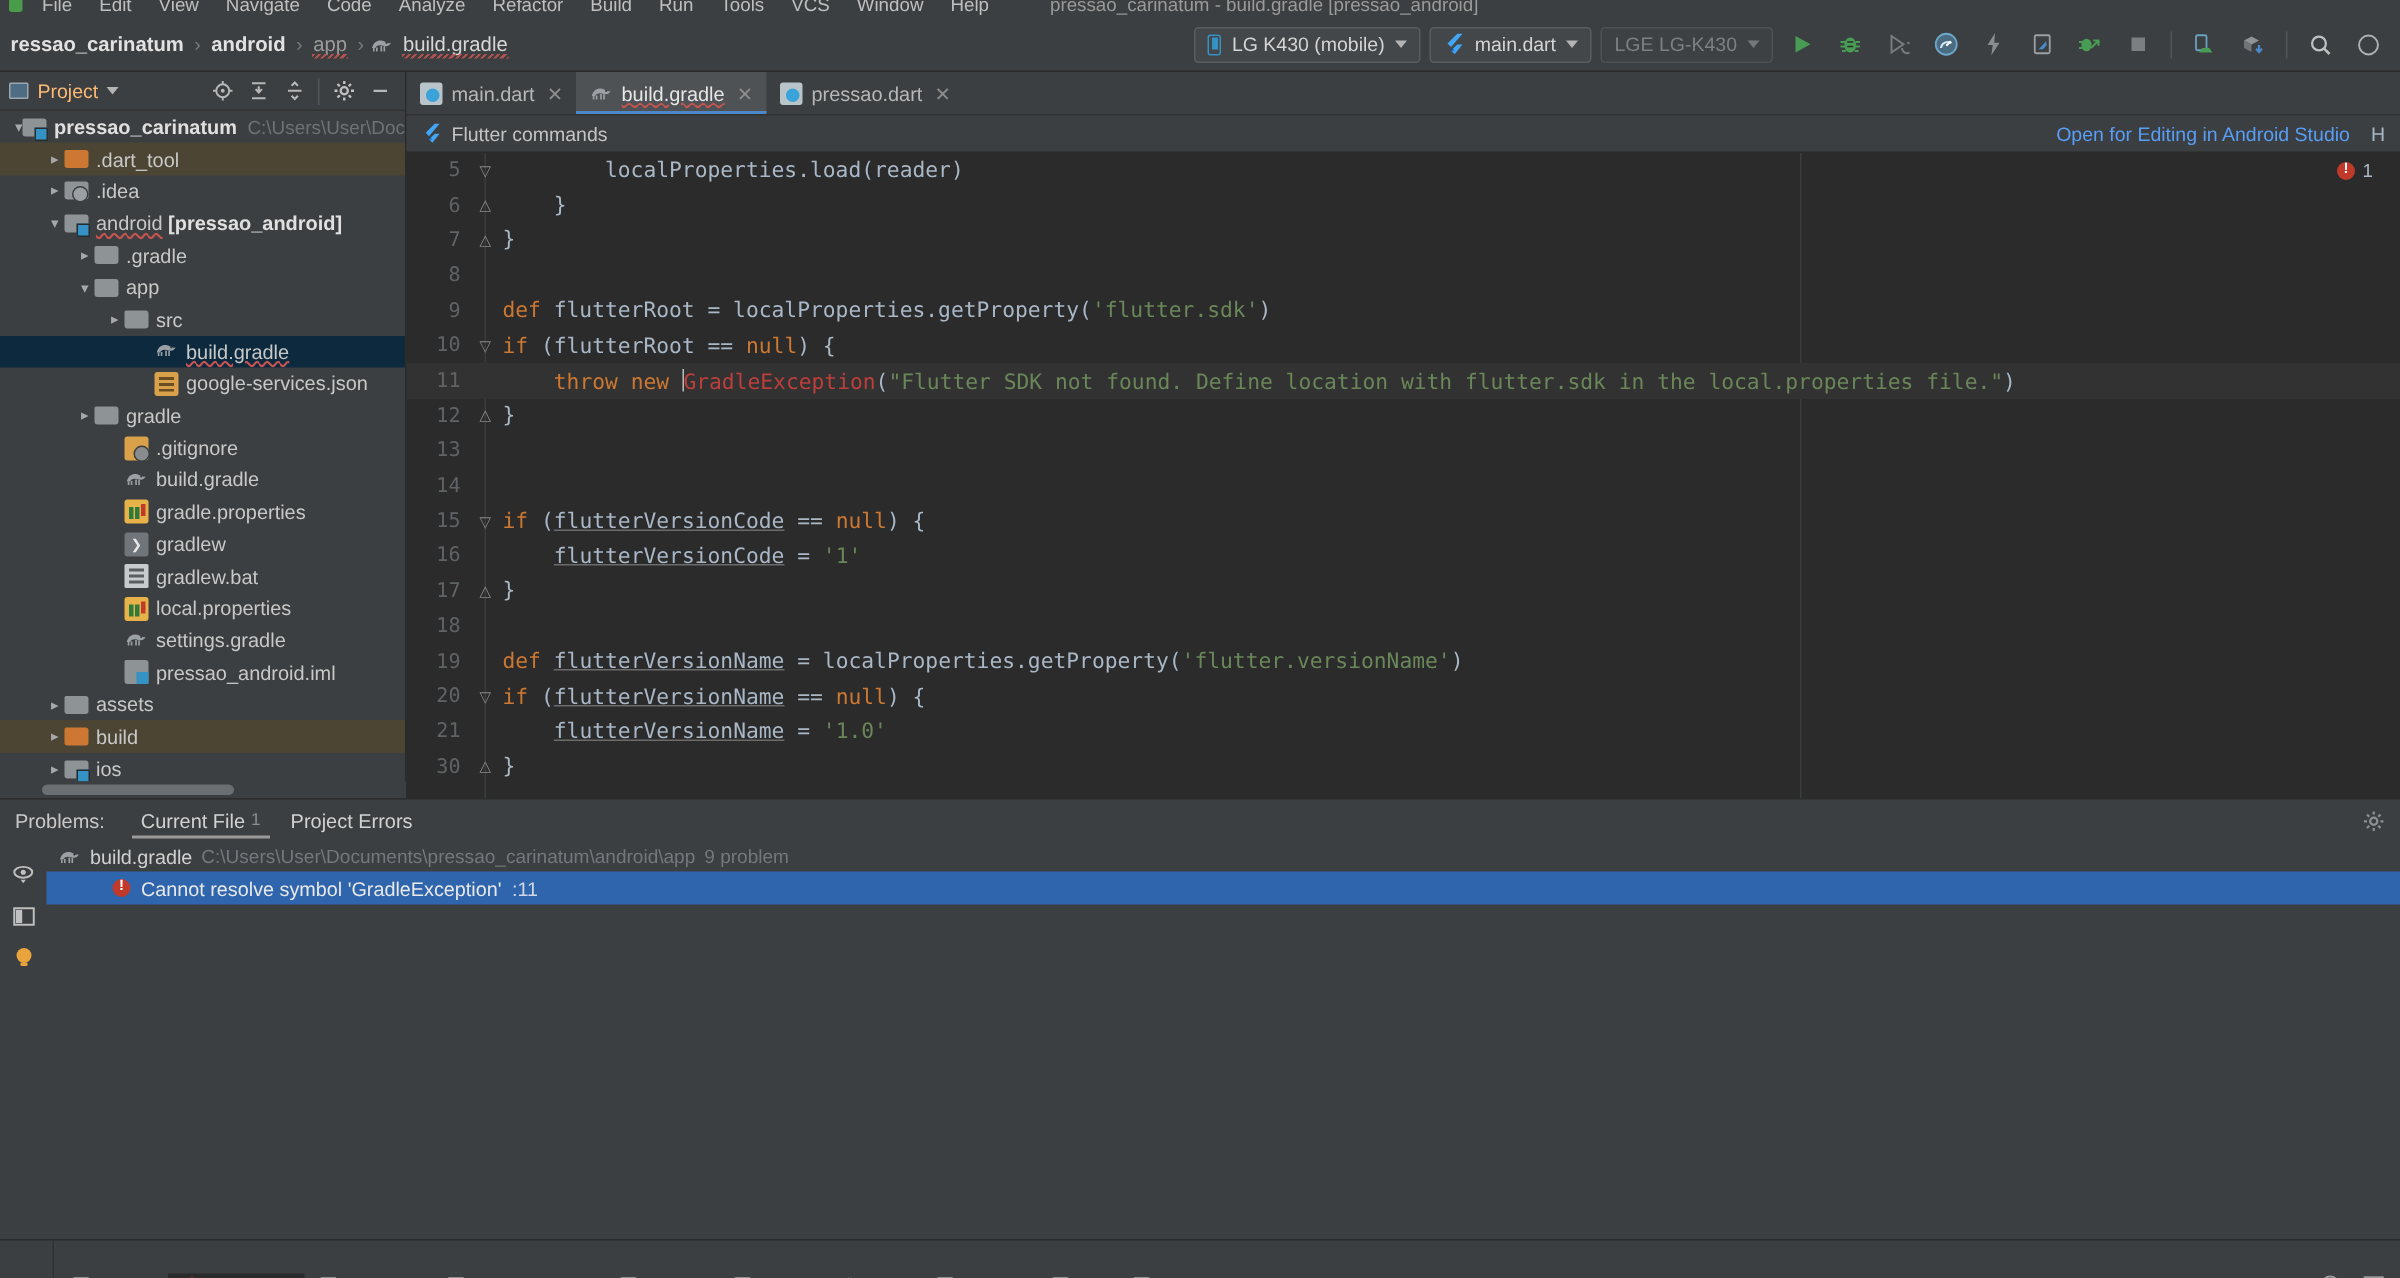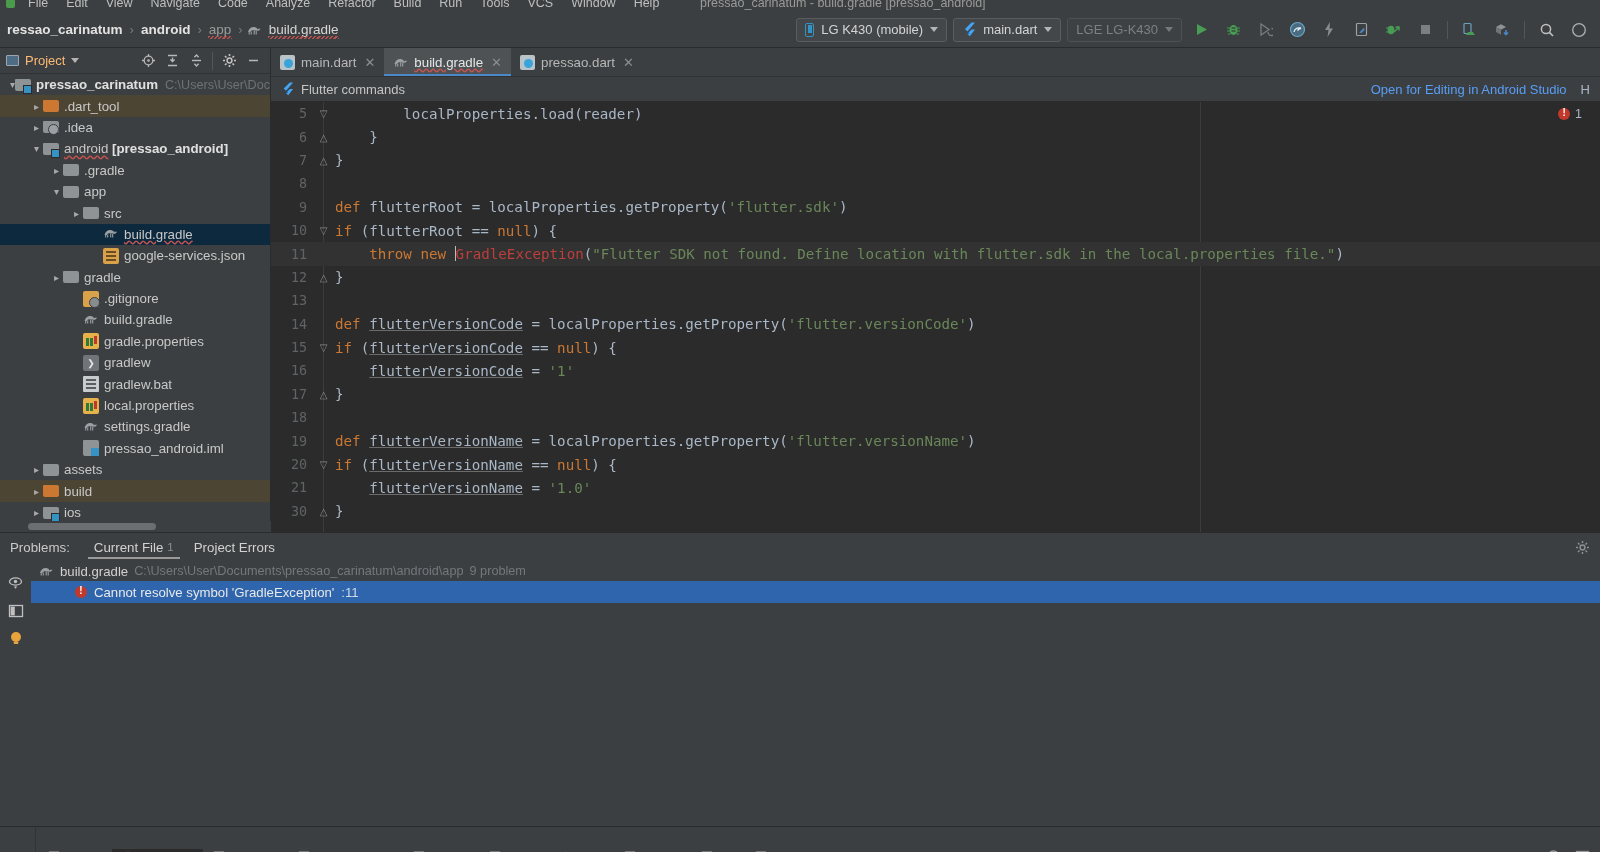--- a/index.html
+++ b/index.html
@@ -684,21 +684,20 @@
             <span class="code">}</span>
           </div>
           <div class="cline">
             <span class="lnum">13</span>
             <span class="fold"></span>
             <span class="code"></span>
           </div>
           <div class="cline">
             <span class="lnum">14</span>
             <span class="fold"></span>
-            <span class="code"><span class="kw">def</span> <span class="fld">flutterVersionCode</span> = localProperties.getProperty(<span class="str">'flutter.versionCode'</span>)</span>
           </div>
           <div class="cline">
             <span class="lnum">15</span>
             <span class="fold"><span style="color:#8a8a8a">▽</span></span>
             <span class="code"><span class="kw">if</span> (<span class="fld">flutterVersionCode</span> == <span class="kw">null</span>) {</span>
           </div>
           <div class="cline">
             <span class="lnum">16</span>
             <span class="fold"></span>
             <span class="code">    <span class="fld">flutterVersionCode</span> = <span class="str">'1'</span></span>

